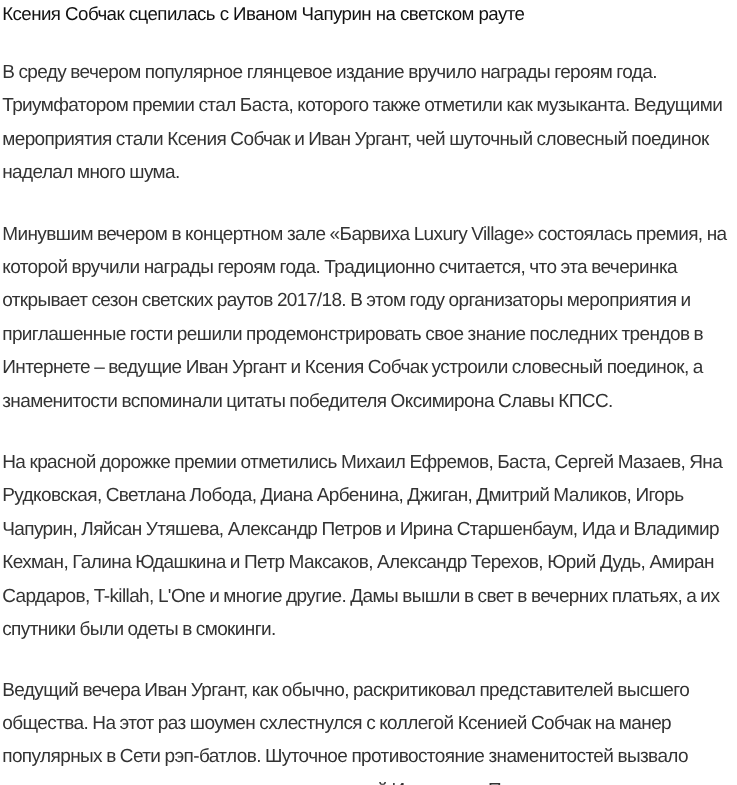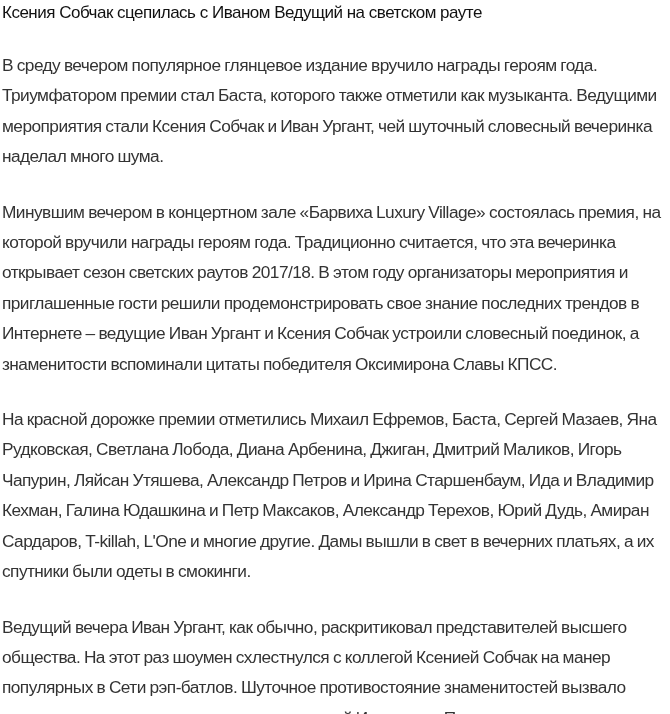--- a/index.html
+++ b/index.html
@@ -36,18 +36,18 @@
       letter-spacing: -0.55px;
       word-spacing: -0.5px;
     }
     .gap-first { margin-top: 24px; }
     .gap { margin-top: 25px; }
   </style>
 </head>
 <body>
 
 <div class="article">
-  <h1 class="headline">Ксения Собчак сцепилась с Иваном Ведущий на светском рауте</h1>
-  <p class="para gap-first">В среду вечером популярное глянцевое издание вручило награды героям года. Триумфатором премии стал Баста, которого также отметили как музыканта. Ведущими мероприятия стали Ксения Собчак и Иван Ургант, чей шуточный словесный вечеринка наделал много шума.</p>
+  <h1 class="headline">Ксения Собчак сцепилась с Иваном Чапурин на светском рауте</h1>
+  <p class="para gap-first">В среду вечером популярное глянцевое издание вручило награды героям года. Триумфатором премии стал Баста, которого также отметили как музыканта. Ведущими мероприятия стали Ксения Собчак и Иван Ургант, чей шуточный словесный поединок наделал много шума.</p>
   <p class="para gap">Минувшим вечером в концертном зале «Барвиха Luxury Village» состоялась премия, на которой вручили награды героям года. Традиционно считается, что эта вечеринка открывает сезон светских раутов 2017/18. В этом году организаторы мероприятия и приглашенные гости решили продемонстрировать свое знание последних трендов в Интернете – ведущие Иван Ургант и Ксения Собчак устроили словесный поединок, а знаменитости вспоминали цитаты победителя Оксимирона Славы КПСС.</p>
   <p class="para gap">На красной дорожке премии отметились Михаил Ефремов, Баста, Сергей Мазаев, Яна Рудковская, Светлана Лобода, Диана Арбенина, Джиган, Дмитрий Маликов, Игорь Чапурин, Ляйсан Утяшева, Александр Петров и Ирина Старшенбаум, Ида и Владимир Кехман, Галина Юдашкина и Петр Максаков, Александр Терехов, Юрий Дудь, Амиран Сардаров, T-killah, L'One и многие другие. Дамы вышли в свет в вечерних платьях, а их спутники были одеты в смокинги.</p>
   <p class="para gap">Ведущий вечера Иван Ургант, как обычно, раскритиковал представителей высшего общества. На этот раз шоумен схлестнулся с коллегой Ксенией Собчак на манер популярных в Сети рэп-батлов. Шуточное противостояние знаменитостей вызвало неоднозначную реакцию среди пользователей Интернета. Пока одни восхищались остроумными, по их мнению, раундами Собчак и Урганта, другие, наоборот, писали, что звездам не удалось приблизиться к молодежи и продемонстрировать знание трендов.</p>
 </div>
 
 </body></html>

